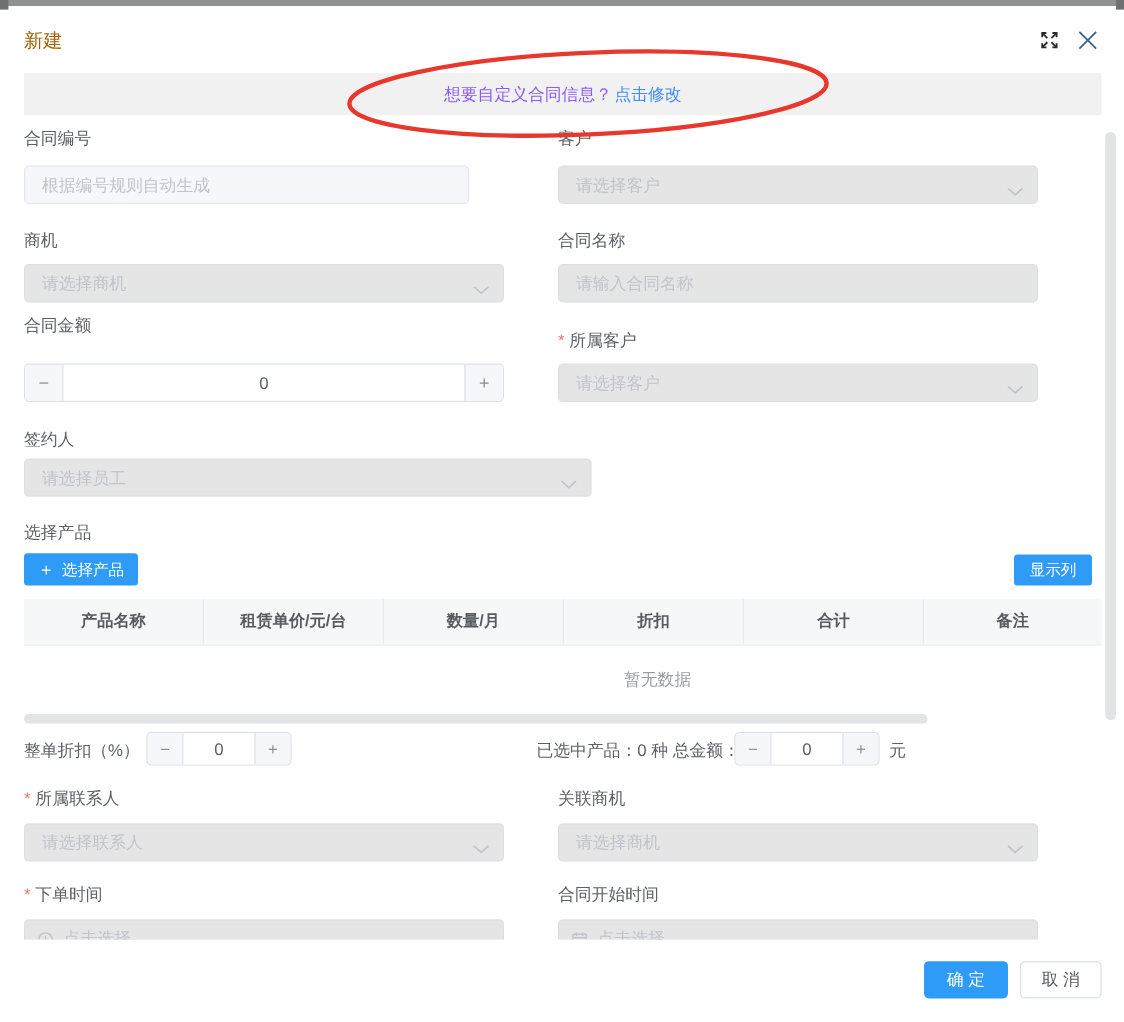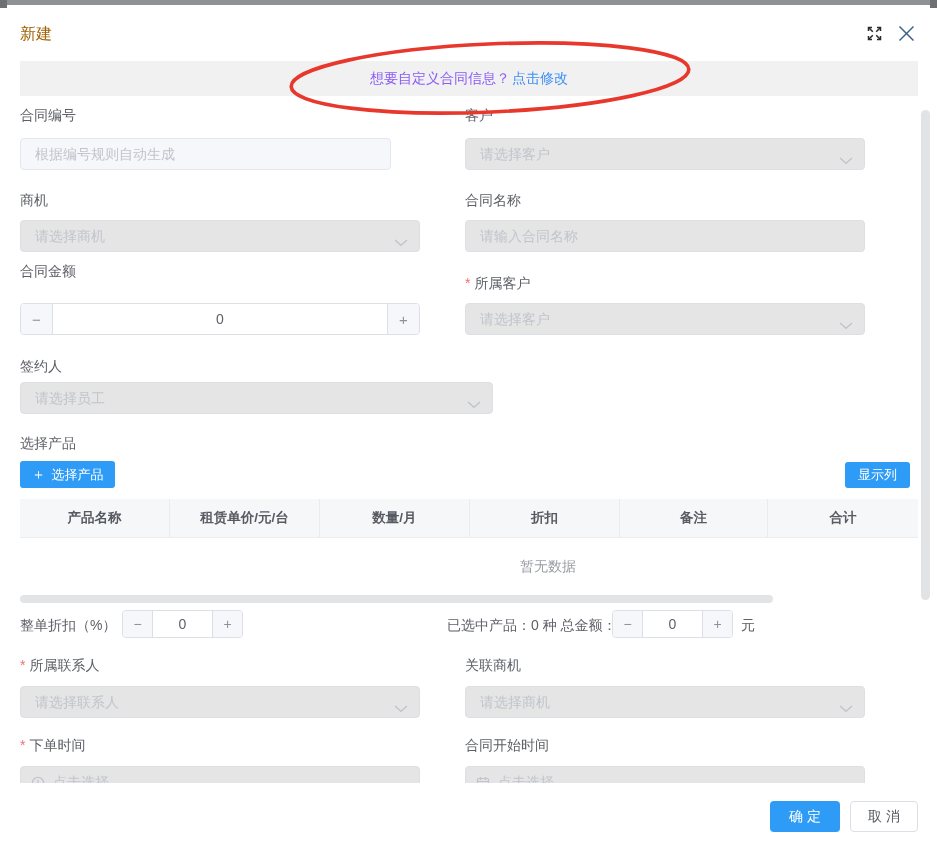--- a/index.html
+++ b/index.html
@@ -188,22 +188,22 @@
     <span class="plus">＋</span>
     <span>选择产品</span>
   </button>
   <button class="abs blue-btn cols-btn">显示列</button>
 
   <div class="abs thead">
     <div class="th" style="width:150px;">产品名称</div>
     <div class="th" style="width:150px;">租赁单价/元/台</div>
     <div class="th" style="width:150px;">数量/月</div>
     <div class="th" style="width:150px;">折扣</div>
+    <div class="th" style="width:150px;">合计</div>
     <div class="th" style="width:148px;">备注</div>
-    <div class="th" style="width:150px;">合计</div>
   </div>
   <div class="abs empty-text">暂无数据</div>
   <div class="abs hscroll"></div>
 
   <div class="abs sum-text" style="left:20px;top:617px;">整单折扣（%）：</div>
   <div class="abs stepper small" style="left:122px;top:610px;">
     <div class="btn minus">−</div>
     <div class="val">0</div>
     <div class="btn plus">+</div>
   </div>

